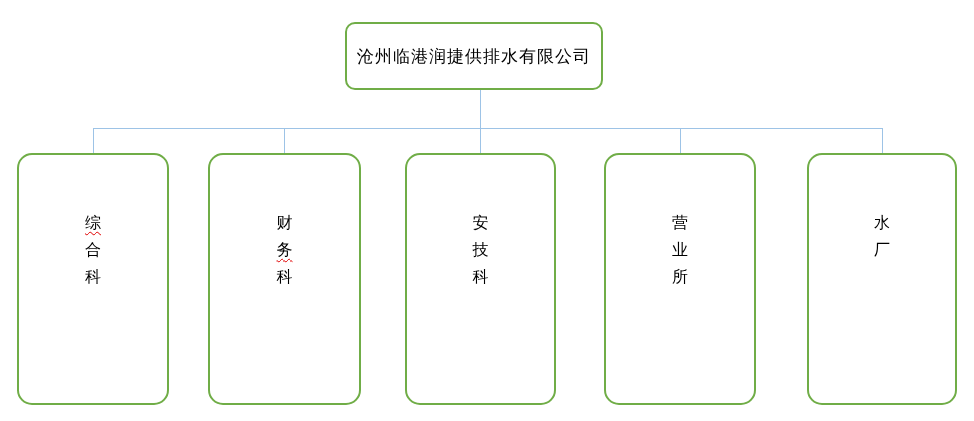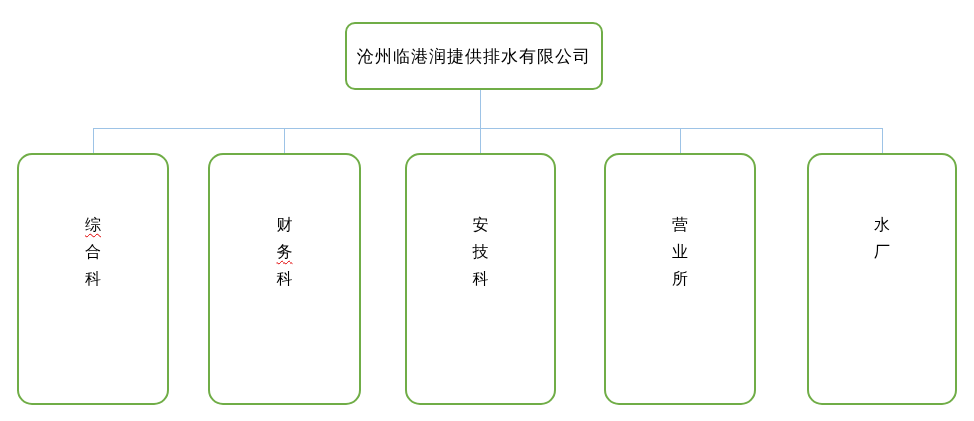--- a/index.html
+++ b/index.html
@@ -7,21 +7,21 @@
     --connector-blue:#9DC3E6;
     --text-color:#000000;
     --misspell-red:#E00000;
     --canvas-bg:#FFFFFF;
   }
   html,body{margin:0;padding:0;background:var(--canvas-bg);}
   .canvas{
     position:relative;
     width:974px;height:421px;
     background:var(--canvas-bg);
-    font-family:Liberation Sans, sans-serif;
+    font-family:Liberation Mono, monospace;
     color:var(--text-color);
     overflow:hidden;
     border-radius:19px;
   }
   
   .root-box{
     position:absolute;
     left:345px;top:22px;width:258px;height:68px;
     box-sizing:border-box;
     border:2px solid var(--box-border-green);

